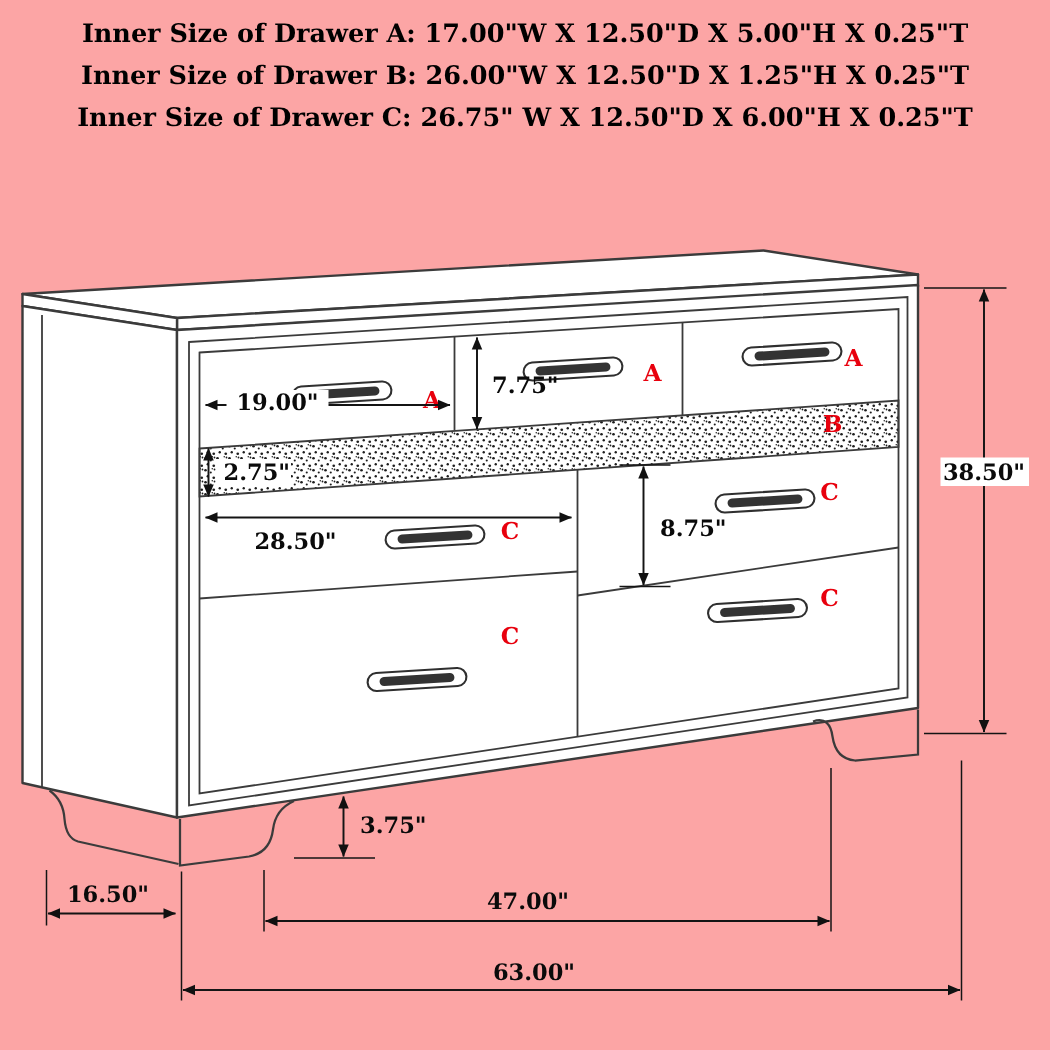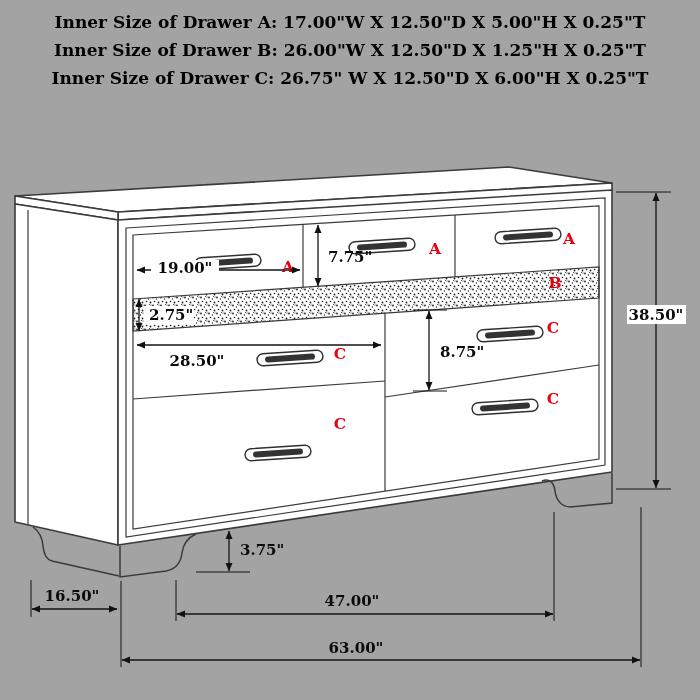--- a/index.html
+++ b/index.html
@@ -1,16 +1,16 @@
 <!DOCTYPE html>
 <html><head>
 <meta charset="utf-8">
 <style>
   html,body{margin:0;padding:0;background:#ffffff;}
-  .stage{position:relative;width:700px;height:700px;background:#a3a3a3;overflow:hidden;}
+  .stage{position:relative;width:700px;height:700px;background:#fca5a5;overflow:hidden;}
   svg{display:block;}
   .hdr{font-family:"DejaVu Serif",serif;font-weight:bold;font-size:17px;fill:#000000;}
   .dim{font-family:"DejaVu Serif",serif;font-weight:bold;font-size:15px;fill:#0a0a0a;}
   .ltr{font-family:"DejaVu Serif",serif;font-weight:bold;font-size:15.5px;}
   .ol{fill:#ffffff;stroke:#3b3b3b;stroke-width:1.6;stroke-linejoin:round;}
   .fl{fill:none;stroke:#3b3b3b;stroke-width:1.2;}
   .ft{fill:none;stroke:#3b3b3b;stroke-width:1.5;}
   .dl{stroke:#141414;stroke-width:1.3;fill:none;}
   .xl{stroke:#141414;stroke-width:1;fill:none;}
   .wr{fill:#ffffff;}

